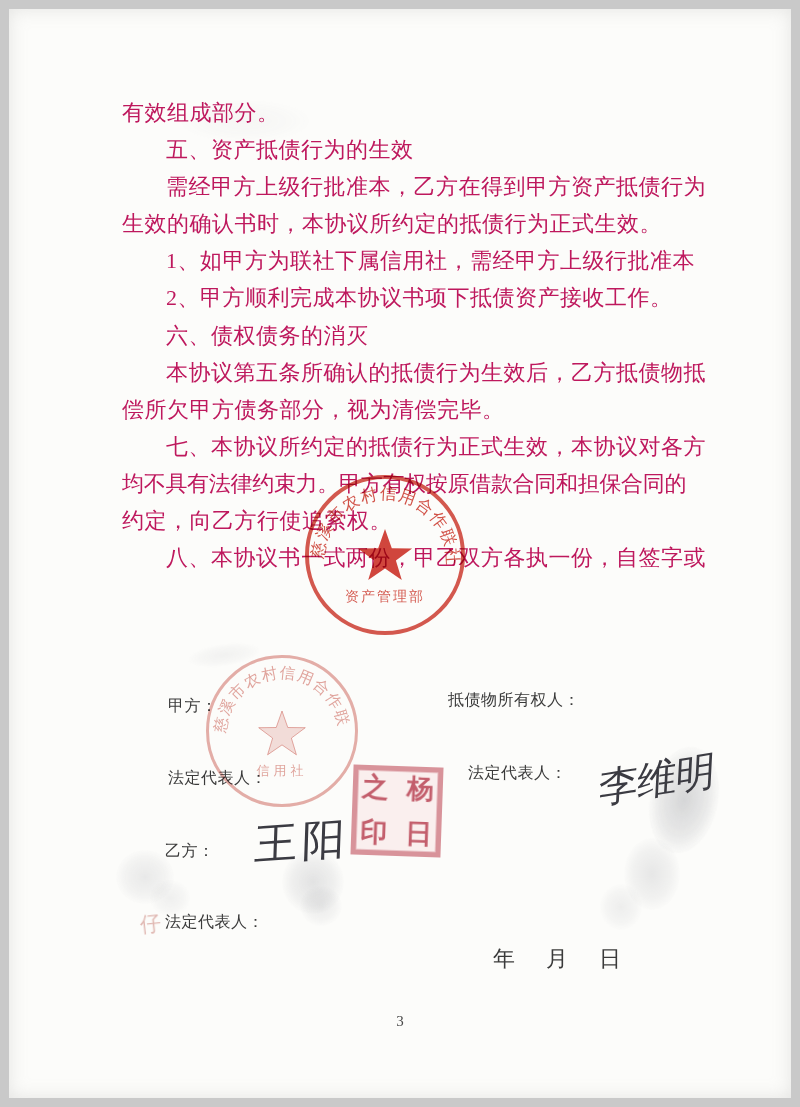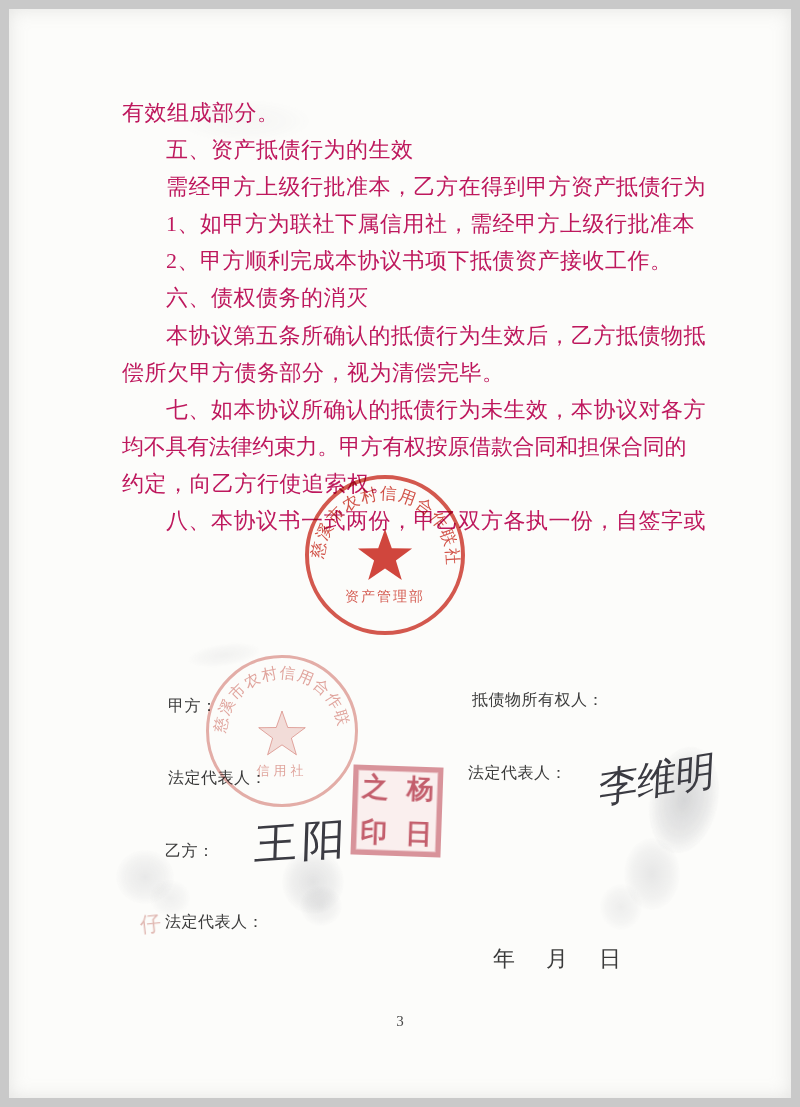--- a/index.html
+++ b/index.html
@@ -52,33 +52,34 @@
 
 <div class="scan">
   <div class="page"></div>
 
   <div class="smudge" style="left:180px;top:100px;width:130px;height:42px;opacity:.15;"></div>
 
   <div class="body-text">
     <div class="line">有效组成部分。</div>
     <div class="line indent">五、资产抵债行为的生效</div>
     <div class="line indent">需经甲方上级行批准本，乙方在得到甲方资产抵债行为</div>
+    <div class="line">生效的确认书时，本协议所约定的抵债行为正式生效。</div>
     <div class="line indent">1、如甲方为联社下属信用社，需经甲方上级行批准本</div>
     <div class="line indent">2、甲方顺利完成本协议书项下抵债资产接收工作。</div>
     <div class="line indent">六、债权债务的消灭</div>
     <div class="line indent">本协议第五条所确认的抵债行为生效后，乙方抵债物抵</div>
     <div class="line">偿所欠甲方债务部分，视为清偿完毕。</div>
-    <div class="line indent">七、如本协议所确认的抵债行为未生效，本协议对各方</div>
+    <div class="line indent">七、本协议所约定的抵债行为正式生效，本协议对各方</div>
     <div class="line tight">均不具有法律约束力。甲方有权按原借款合同和担保合同的</div>
     <div class="line">约定，向乙方行使追索权。</div>
     <div class="line indent">八、本协议书一式两份，甲乙双方各执一份，自签字或</div>
   </div>
 
   <div class="lbl" style="left:168px;top:696px;">甲方：</div>
-  <div class="lbl" style="left:472px;top:690px;">抵债物所有权人：</div>
+  <div class="lbl" style="left:448px;top:690px;">抵债物所有权人：</div>
   <div class="lbl" style="left:168px;top:768px;">法定代表人：</div>
   <div class="lbl" style="left:468px;top:763px;">法定代表人：</div>
   <div class="lbl" style="left:165px;top:841px;text-align:center;">乙方：</div>
   <div class="lbl" style="left:165px;top:912px;">法定代表人：</div>
 
   <div class="stray">仔</div>
 
   <div class="datebar">
     <span>年</span>
     <span>月</span>

